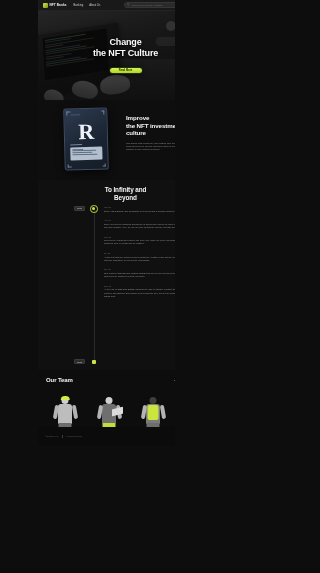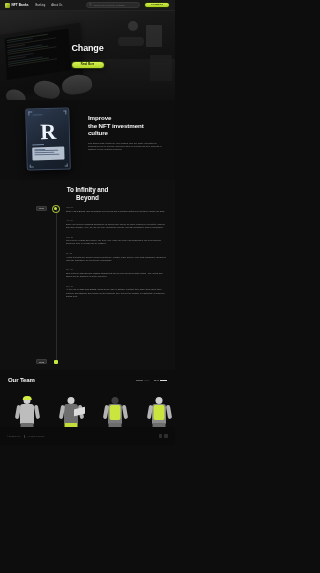--- a/index.html
+++ b/index.html
@@ -4,21 +4,21 @@
 <style>
   *{margin:0;padding:0;box-sizing:border-box;}
   html,body{width:175px;height:573px;}
   body{
     background:#0d0d0d;
     font-family:"Liberation Sans", sans-serif;
     color:#e8e8e8;
     overflow:hidden;
     position:relative;
   }
-  .page{width:175px;height:445px;position:relative;overflow:hidden;background:#e5e5e5;}
+  .page{width:175px;height:445px;position:relative;overflow:hidden;background:#e5e5e5;margin-left:38px;}
 
   
   .header{
     position:absolute;top:0;left:0;width:175px;height:11px;
     background:#191919;
     display:flex;align-items:center;
     padding:0 5px;
     z-index:40;
     border-bottom:0.5px solid #232323;
   }
@@ -268,20 +268,21 @@
         </div>
       </div>
       <div class="hp-hand h3"></div>
       <div class="hp-hand h1"></div>
       <div class="hp-hand h2"></div>
     </div>
     <div class="hero-veil"></div>
     <div class="hero-body">
       <div class="hero-title">
         <div>Change</div>
+        <div>the NFT Culture</div>
       </div>
       <div class="hero-btn">
         <span>Read More</span>
       </div>
     </div>
   </div>
 
   <div class="improve">
     <div class="improve-card">
       <div class="ic-body">

